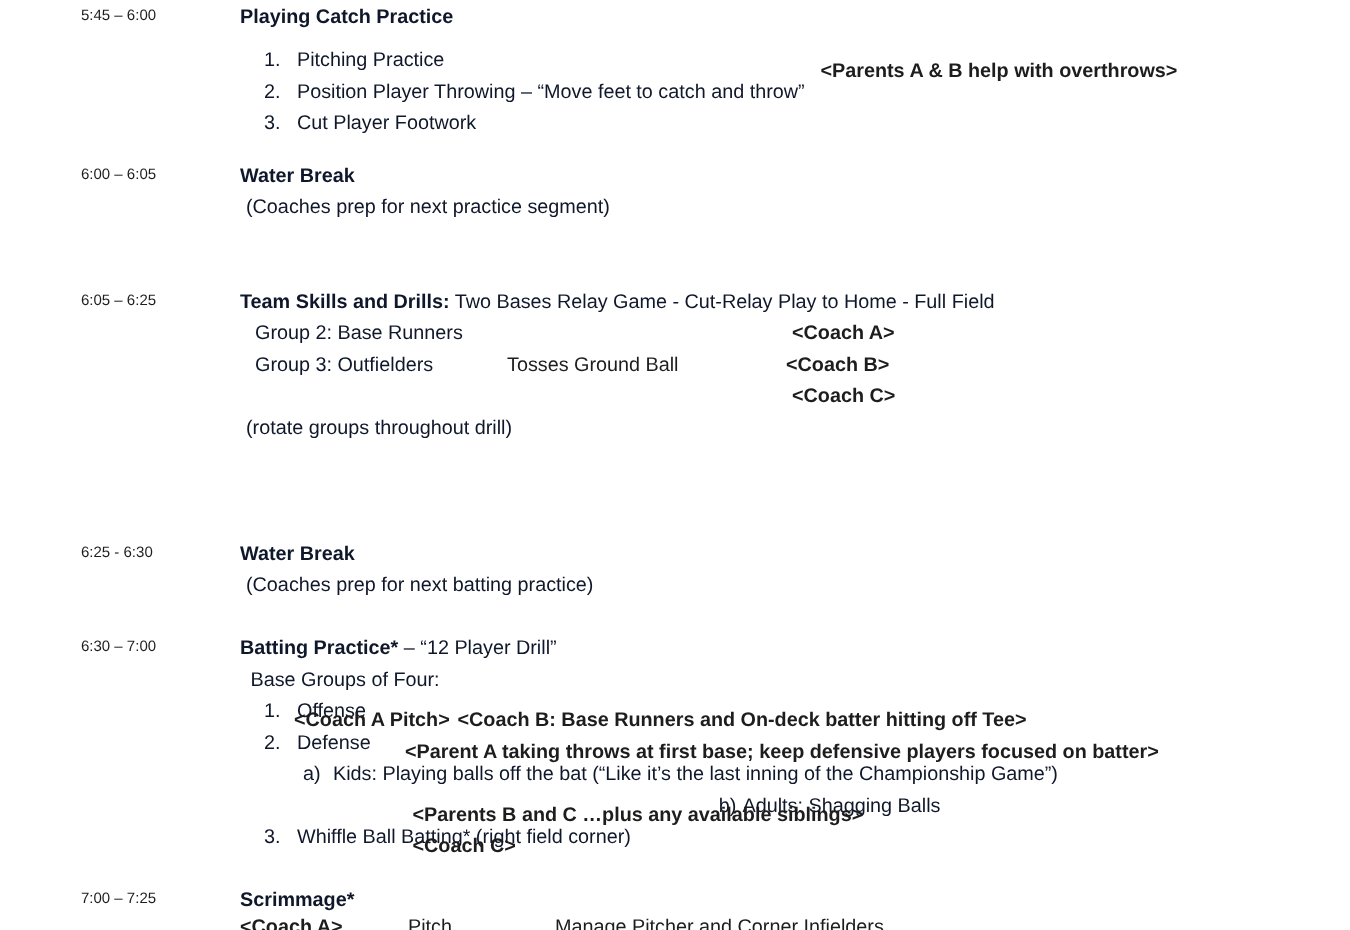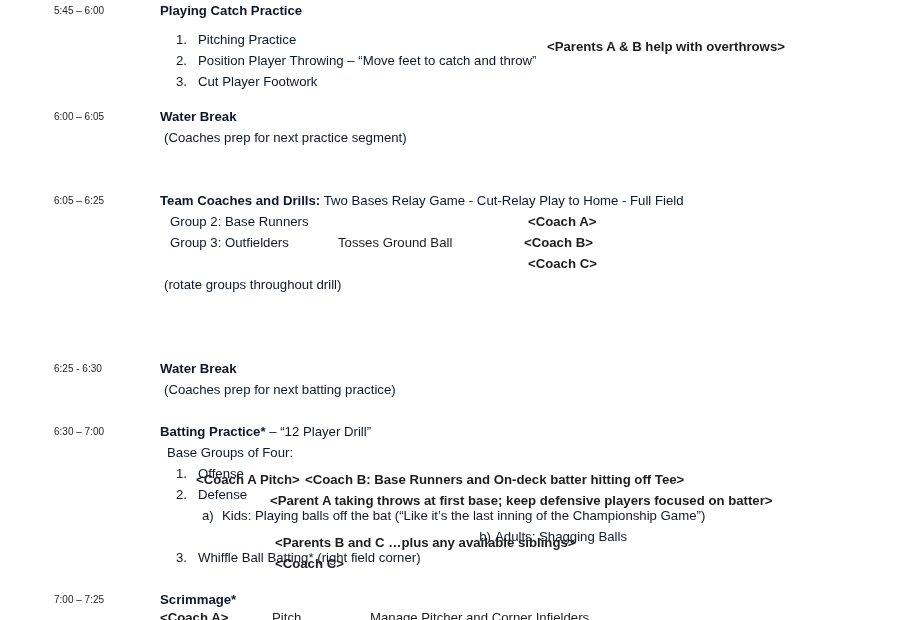--- a/index.html
+++ b/index.html
@@ -134,21 +134,21 @@
         <span class="hdr">Water Break</span>
       </div>
       <div class="line ind-paren" style="margin-top:6px;">(Coaches prep for next practice segment)</div>
     </div>
   </div>
 
   <div class="sched-row" style="top:193px;">
     <div class="time-cell">6:05 – 6:25</div>
     <div class="body-cell">
       <div class="line">
-        <span class="hdr">Team Coaches and Drills:</span><span class="reg"> Two Bases Relay Game - Cut-Relay Play to Home - Full Field</span>
+        <span class="hdr">Team Skills and Drills:</span><span class="reg"> Two Bases Relay Game - Cut-Relay Play to Home - Full Field</span>
       </div>
       <div class="line ind-group" style="margin-top:6px;">
         <span>Group 2: Base Runners</span>
       </div>
       <div class="line ind-group" style="margin-top:6px;">
         <span>Group 3: Outfielders</span>
       </div>
       <div class="line ind-paren" style="margin-top:27px;">(rotate groups throughout drill)</div>
     </div>
     <div class="col-mid" style="left:338px; top:42px;">Tosses Ground Ball</div>

